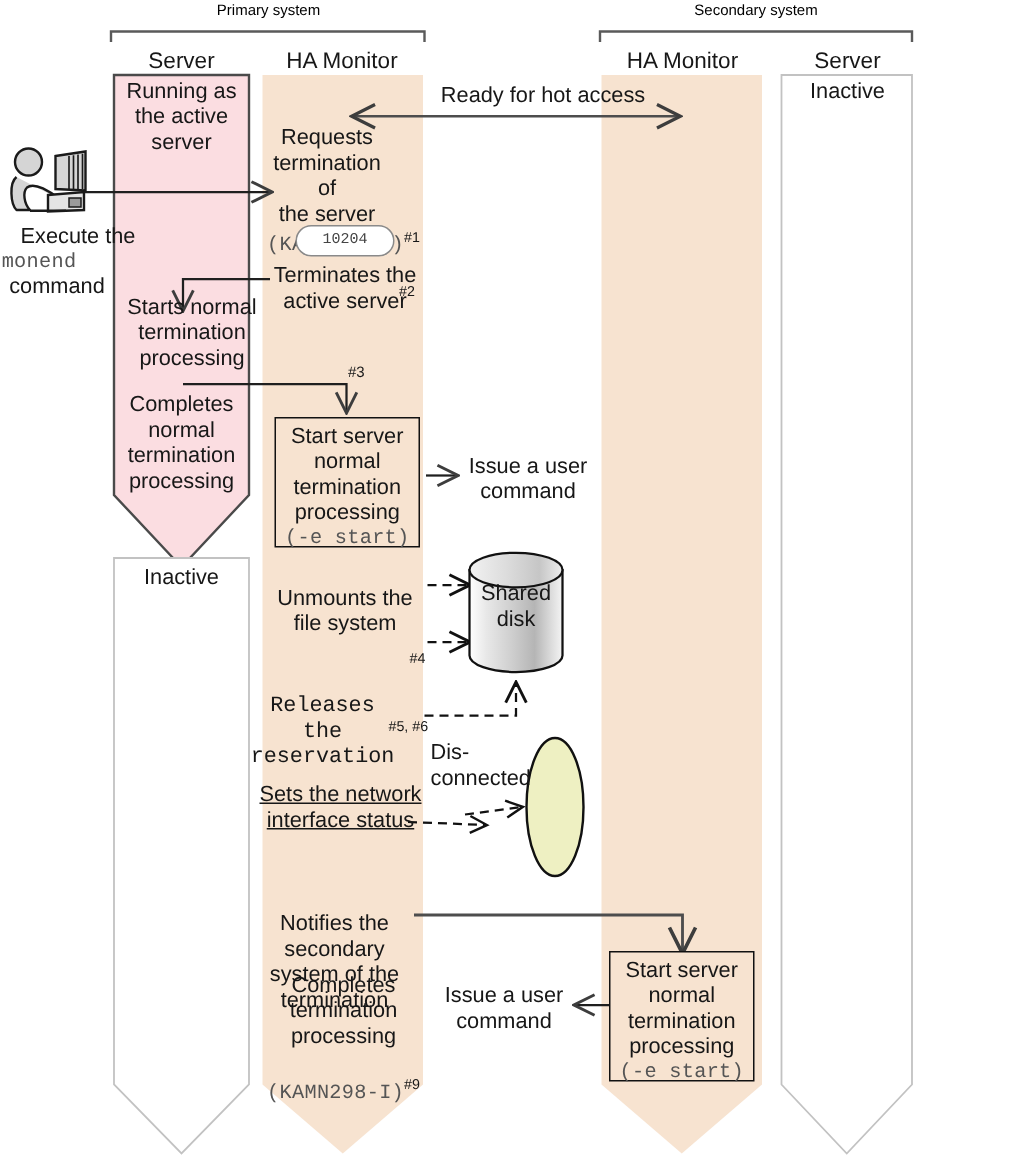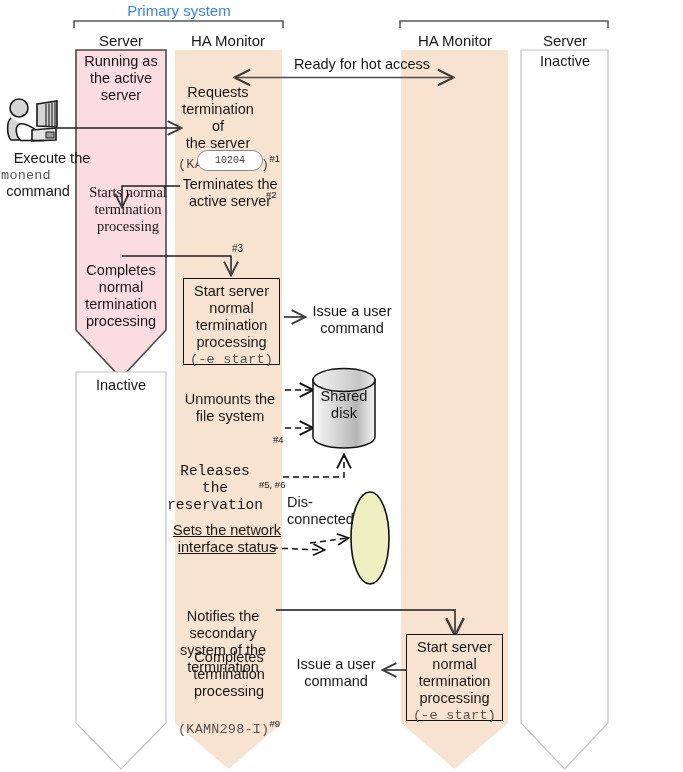--- a/index.html
+++ b/index.html
@@ -43,23 +43,23 @@
     letter-spacing: 0;
   }
   .hdr {
     position: absolute;
     font-size: 15px;
     text-align: center;
     color: #171717;
   }
   .sys-title {
     position: absolute;
-    font-size: 15px;
-    text-align: center;
-    color: #3b82f6;
+    font-size: 10px;
+    text-align: center;
+    color: #000000;
   }
   .badge {
     position: absolute;
     border: 1.3px solid #8a8a8a;
     border-radius: 11px;
     background: #fff;
     font-family: "Liberation Mono", monospace;
     font-size: 10px;
     color: #444;
     text-align: center;
@@ -210,34 +210,35 @@
     <line x1="45" y1="7.5" x2="45" y2="30" stroke="#1a1a1a" stroke-width="1.1"></line>
     <line x1="48" y1="7" x2="48" y2="30" stroke="#1a1a1a" stroke-width="1.1"></line>
     <line x1="51" y1="6.5" x2="51" y2="30" stroke="#1a1a1a" stroke-width="1.1"></line>
 
     <path d="M28,34 L52,32 L52,44 L28,45 Z" fill="#e4e4e4" stroke="#1a1a1a" stroke-width="1.6"></path>
     <rect x="42" y="36" width="8" height="6" fill="#9a9a9a" stroke="#1a1a1a" stroke-width="1"></rect>
     <line x1="16" y1="44.5" x2="40" y2="44.5" stroke="#1a1a1a" stroke-width="1.6"></line>
   </svg>
 
   <div class="sys-title" style="left:74px;top:2px;width:210px;">Primary system</div>
+  <div class="sys-title" style="left:400px;top:2px;width:208px;">Secondary system</div>
 
   <div class="hdr" style="left:76px;top:32px;width:90px;">Server</div>
   <div class="hdr" style="left:173px;top:32px;width:110px;">HA Monitor</div>
   <div class="hdr" style="left:400px;top:32px;width:110px;">HA Monitor</div>
   <div class="hdr" style="left:521px;top:32px;width:88px;">Server</div>
 
   <div class="txt" style="left:10px;top:150px;width:84px;">Execute the</div>
   <div class="txt mono" style="left:0px;top:167px;width:52px;color:#555;">monend</div>
   <div class="txt" style="left:0px;top:183px;width:76px;">command</div>
 
   <div class="txt" style="left:76px;top:53px;width:90px;">Running as
 the active
 server</div>
-  <div class="txt" style="left:76px;top:184px;width:104px;font-family:Liberation Serif, serif;">Starts normal
+  <div class="txt" style="left:76px;top:197px;width:104px;">Starts normal
 termination
 processing</div>
   <div class="txt" style="left:76px;top:262px;width:90px;">Completes
 normal
 termination
 processing</div>
   <div class="txt" style="left:76px;top:377px;width:90px;">Inactive</div>
 
   <div class="txt" style="left:272px;top:56px;width:180px;">Ready for hot access</div>
 

